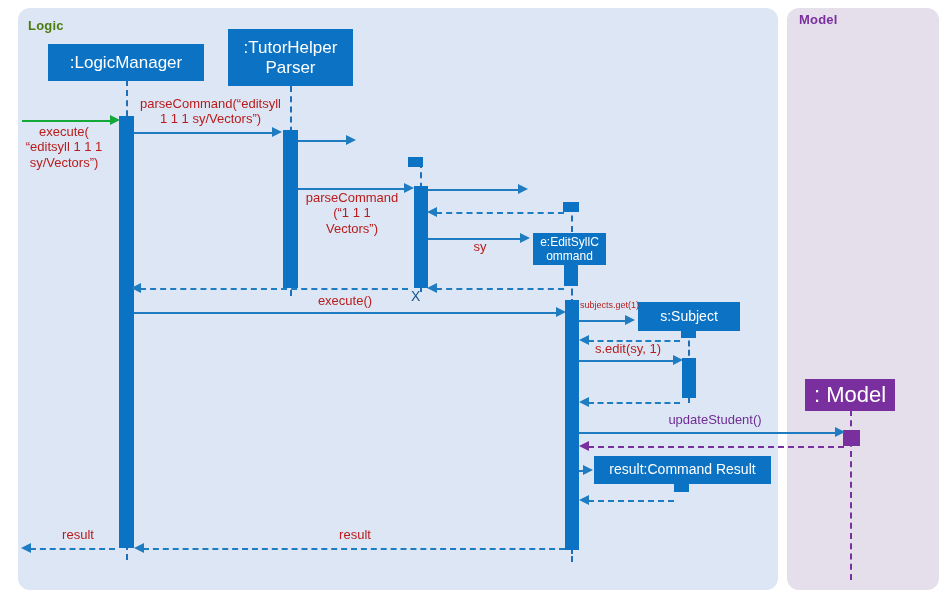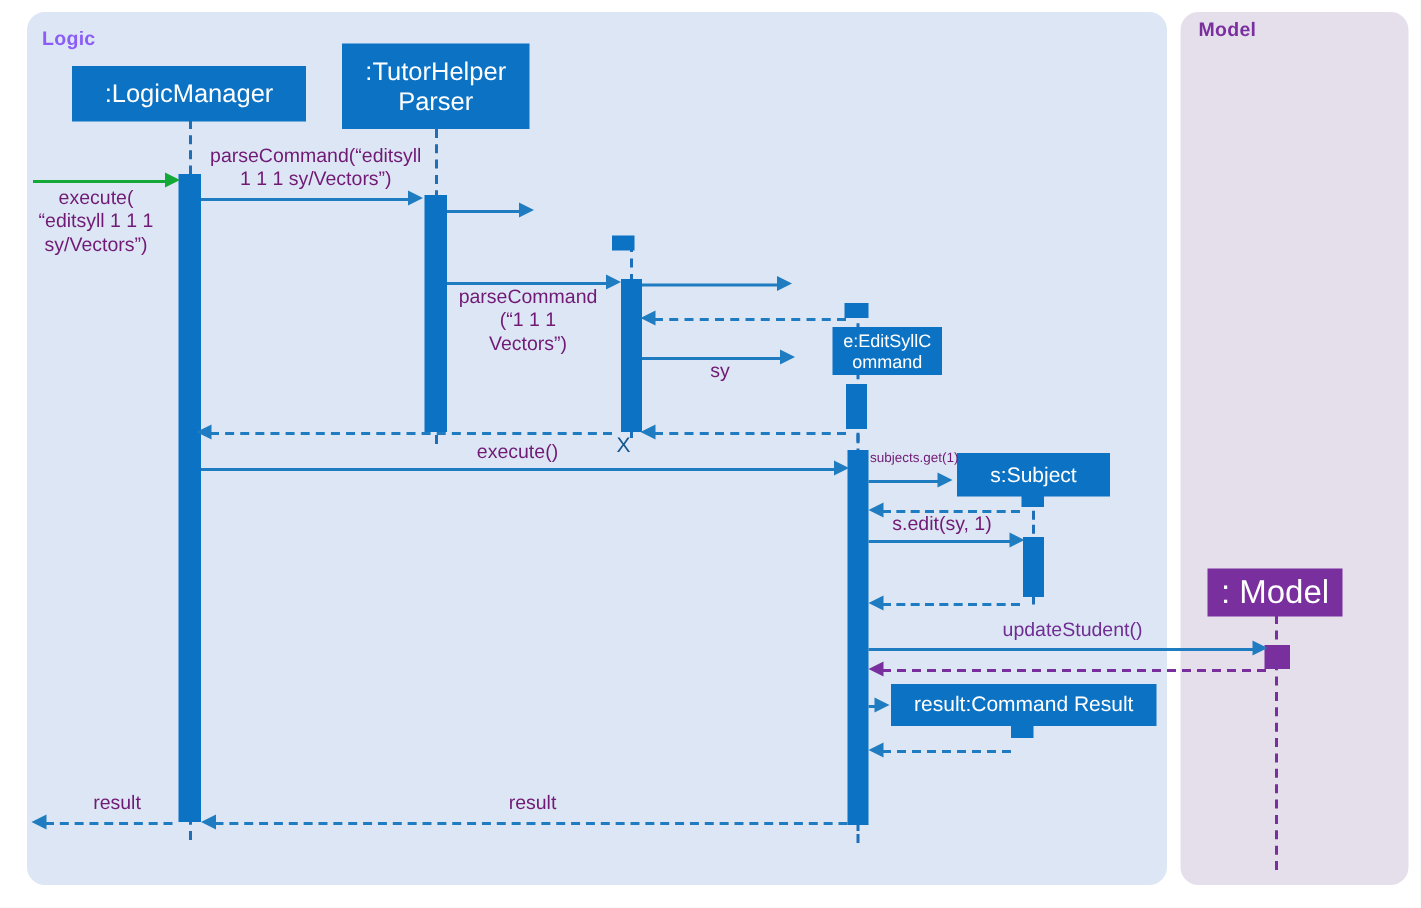--- a/index.html
+++ b/index.html
@@ -4,21 +4,21 @@
 <style>
   html,body{margin:0;padding:0;background:#ffffff;}
   body{width:947px;height:605px;font-family:"Liberation Sans",sans-serif;}
   #canvas{position:relative;width:947px;height:605px;overflow:hidden;background:#ffffff;}
 
   
   .panel{position:absolute;border-radius:12px;}
   #logic-panel{left:18px;top:8px;width:760px;height:582px;background:#dce6f4;}
   #model-panel{left:787px;top:8px;width:152px;height:582px;background:#e5dfec;}
   .panel-title{position:absolute;font-weight:bold;font-size:13px;letter-spacing:.2px;}
-  #logic-title{left:28px;top:18px;color:#8b5cf6;}
+  #logic-title{left:28px;top:18px;color:#4d7c0f;}
   #model-title{left:12px;top:10px;color:#7b2f9e;}
 
   
   .lbox{position:absolute;box-sizing:border-box;display:flex;align-items:center;
         justify-content:center;text-align:center;color:#ffffff;line-height:1.12;
         padding:2px 4px;}
   .lbox.blue{background:#0b72c4;}
   .lbox.purple{background:#7a2f9e;}
 
   
@@ -36,21 +36,21 @@
   .msg.purpled{border-top:2px dashed #7a2f9e;}
 
   .arrowhead{position:absolute;width:0;height:0;}
   .ah-r{border-top:5px solid transparent;border-bottom:5px solid transparent;
         border-left:10px solid #1f7cc0;}
   .ah-l{border-top:5px solid transparent;border-bottom:5px solid transparent;
         border-right:10px solid #1f7cc0;}
   .ah-r.green{border-left-color:#13a838;}
   .ah-l.purple{border-right-color:#7a2f9e;}
 
-  .label{position:absolute;color:#701a75;font-size:13px;line-height:1.18;
+  .label{position:absolute;color:#b91c1c;font-size:13px;line-height:1.18;
          white-space:pre;}
   .label.small{font-size:9px;}
   .label.center{text-align:center;}
 
   .xmark{position:absolute;color:#15568f;font-size:14px;font-weight:normal;}
 </style>
 </head>
 <body>
 
 <div id="canvas">
@@ -86,21 +86,21 @@
     <span>:LogicManager</span>
   </div>
 
   <div class="lbox blue" style="left:228px;top:29px;width:125px;height:57px;font-size:17px;white-space:pre-line;">
     <span>:TutorHelper
 Parser</span>
   </div>
 
 
 
-  <div class="lbox blue" style="left:533px;top:218px;width:73px;height:32px;font-size:12px;white-space:pre-line;line-height:1.18;margin-left:22px;">
+  <div class="lbox blue" style="left:533px;top:233px;width:73px;height:32px;font-size:12px;white-space:pre-line;line-height:1.18;">
     <span>e:EditSyllC
 ommand</span>
   </div>
 
   <div class="lbox blue" style="left:638px;top:302px;width:102px;height:29px;font-size:14px;">
     <span>s:Subject</span>
   </div>
 
   <div class="lbox blue" style="left:594px;top:456px;width:177px;height:28px;font-size:14px;">
     <span>result:Command  Result</span>

